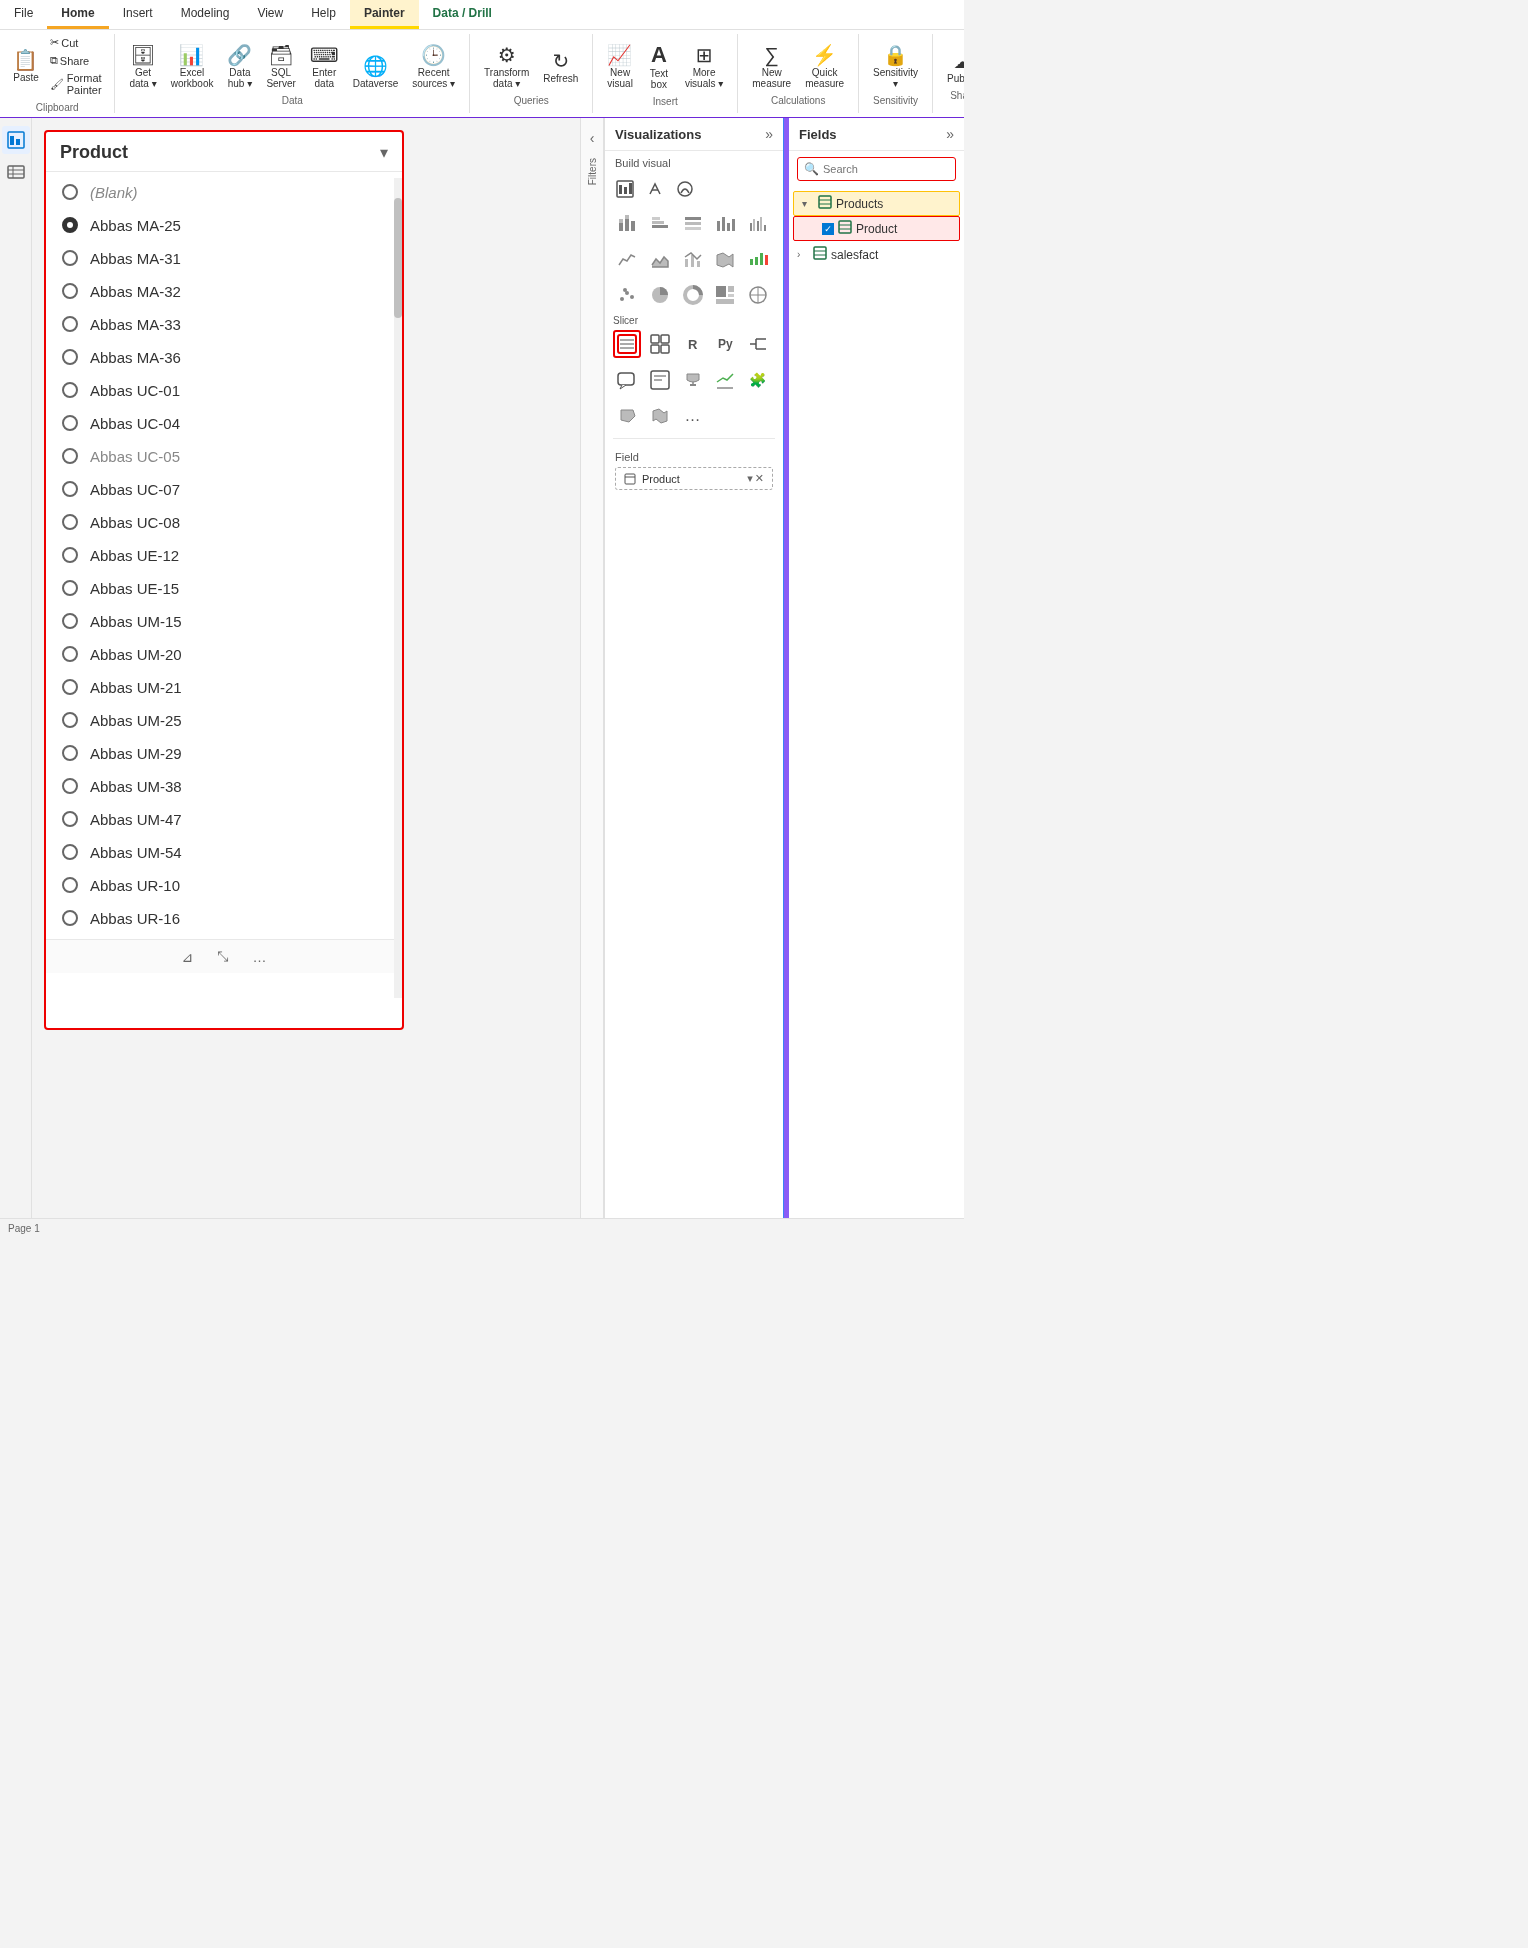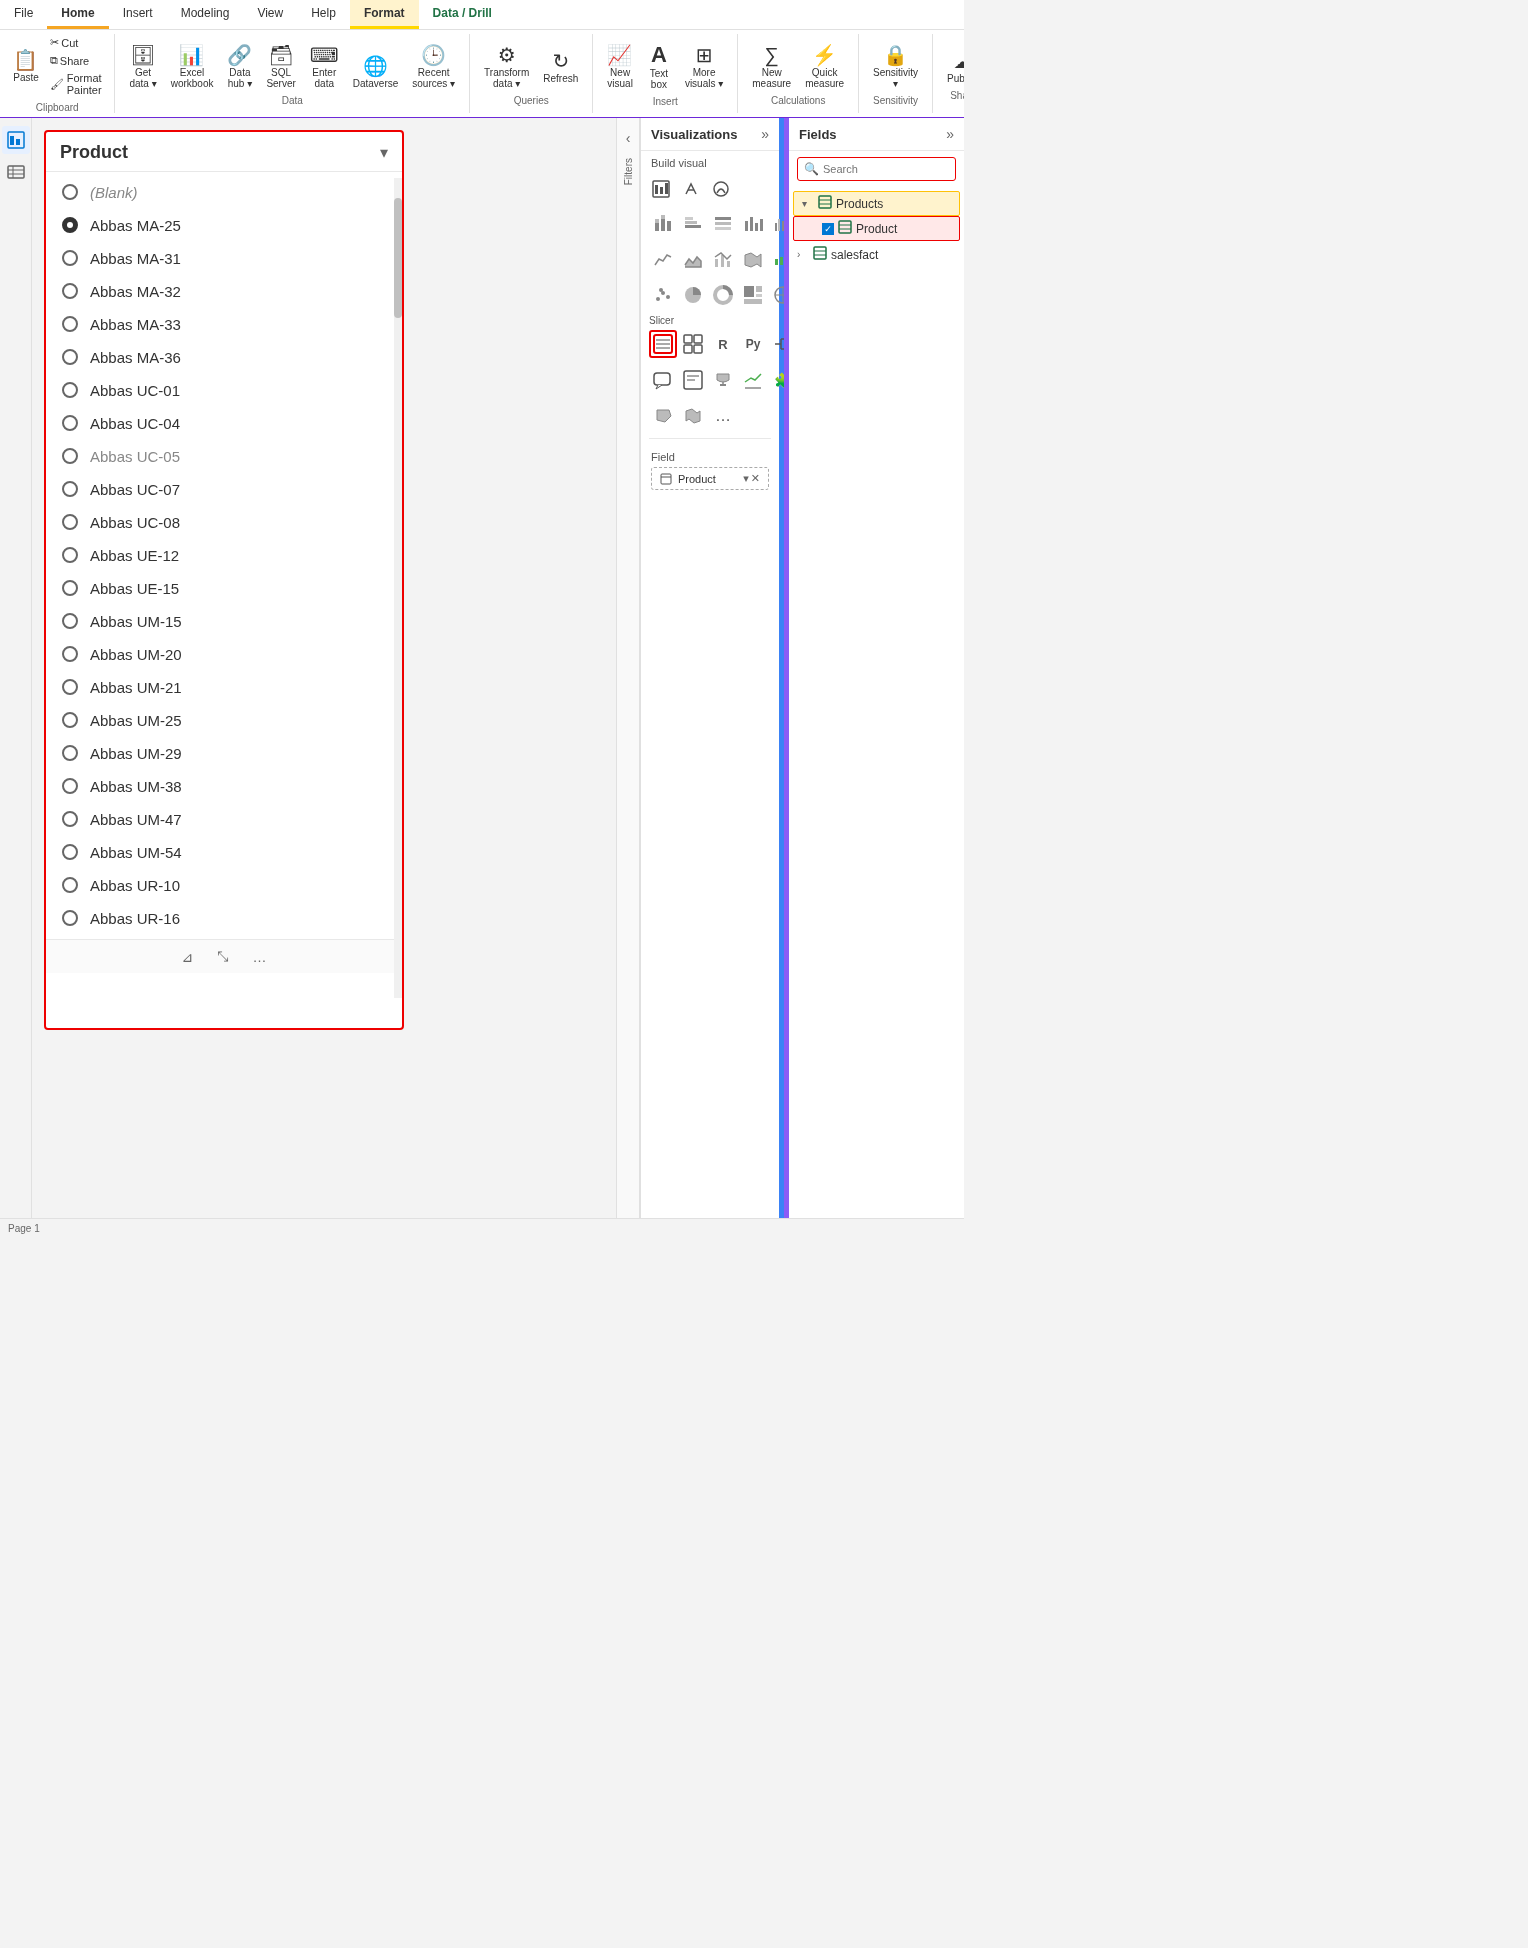--- a/index.html
+++ b/index.html
@@ -45,21 +45,21 @@
     .slicer-footer { display: flex; align-items: center; justify-content: center; gap: 16px; padding: 6px; border-top: 1px solid #e8e8e8; background: #fafafa; }
     .slicer-footer-btn { font-size: 14px; color: #666; cursor: pointer; padding: 2px 4px; }
     .scrollbar-track { position: absolute; right: 0; top: 46px; width: 8px; height: 820px; background: #f0f0f0; }
     .scrollbar-thumb { width: 8px; height: 120px; background: #c0c0c0; border-radius: 4px; position: absolute; top: 20px; }
 
     
     .filters-panel { width: 24px; background: #f9f9f9; border-left: 1px solid #e0e0e0; border-right: 1px solid #e0e0e0; display: flex; flex-direction: column; align-items: center; padding-top: 8px; }
     .filters-label { font-size: 10px; color: #666; writing-mode: vertical-rl; text-orientation: mixed; transform: rotate(180deg); margin-top: 8px; }
 
     
-    .viz-panel { width: 144px; background: #fff; border-left: 1px solid #e0e0e0; border-right: 5px solid #3b82f6; }
+    .viz-panel { width: 180px; background: #fff; border-left: 1px solid #e0e0e0; border-right: 1px solid #3b82f6; }
     .viz-panel-header { display: flex; align-items: center; justify-content: space-between; padding: 8px 10px; border-bottom: 1px solid #e8e8e8; }
     .viz-panel-title { font-size: 13px; font-weight: 600; color: #333; }
     .viz-section-label { font-size: 11px; color: #555; padding: 6px 17px 4px 10px; }
     .viz-grid { display: grid; grid-template-columns: repeat(5, 1fr); gap: 2px; padding: 4px 8px; }
     .viz-icon { width: 28px; height: 28px; display: flex; align-items: center; justify-content: center; cursor: pointer; border-radius: 3px; font-size: 14px; color: #555; border: 1px solid transparent; }
     .viz-icon.selected { border: 2px solid #e00; background: #fff; }
     .viz-section-divider { border: none; border-top: 1px solid #e8e8e8; margin: 4px 8px; }
     .field-section { padding: 8px 10px; }
     .field-label { font-size: 11px; color: #555; margin-bottom: 4px; }
     .field-box { display: flex; align-items: center; border: 1px dashed #aaa; padding: 4px 8px; border-radius: 3px; gap: 6px; font-size: 11px; color: #333; }
@@ -98,21 +98,21 @@
 <body>
 
 <div class="ribbon">
   <div class="ribbon-tabs">
     <div class="ribbon-tab">File</div>
     <div class="ribbon-tab active">Home</div>
     <div class="ribbon-tab">Insert</div>
     <div class="ribbon-tab">Modeling</div>
     <div class="ribbon-tab">View</div>
     <div class="ribbon-tab">Help</div>
-    <div class="ribbon-tab format-active">Format</div>
+    <div class="ribbon-tab format-active">Painter</div>
     <div class="ribbon-tab data-active">Data / Drill</div>
   </div>
   <div class="ribbon-content">
 
     <div class="ribbon-group">
       <div style="display:flex;flex-direction:column;gap:2px;">
         <div style="display:flex;gap:2px;">
           <button class="ribbon-btn">
             <span class="icon">📋</span>
             <span class="label">Paste</span>

